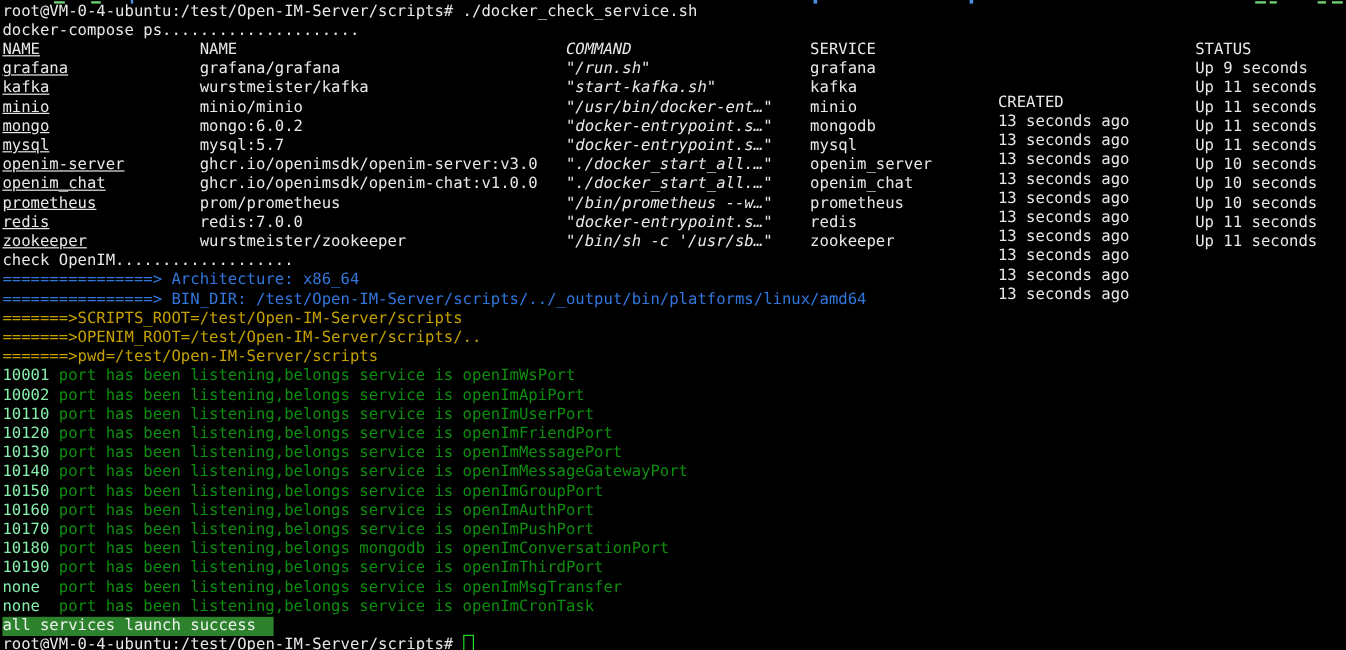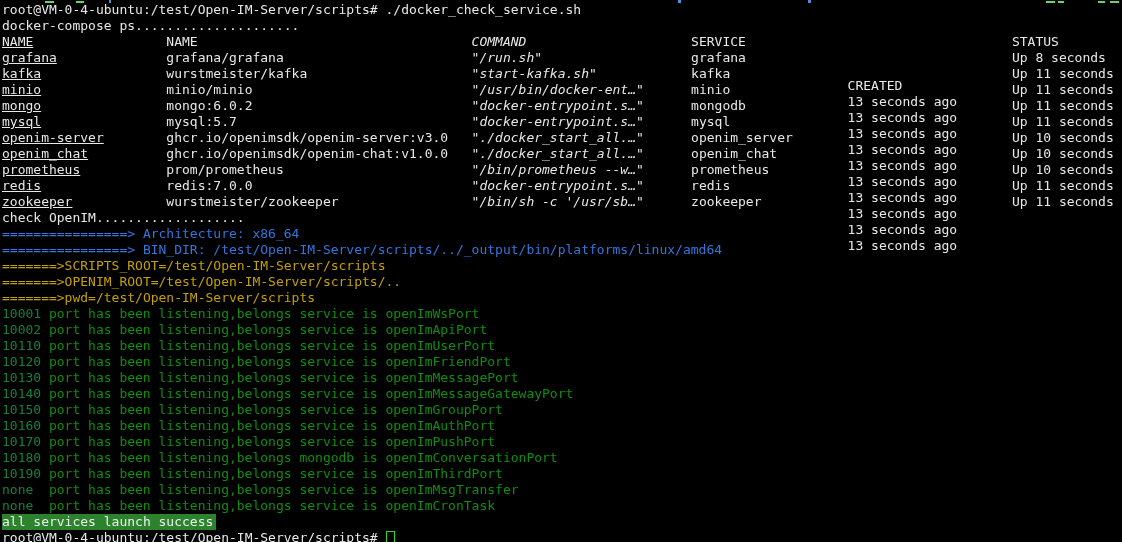--- a/index.html
+++ b/index.html
@@ -13,30 +13,30 @@
     line-height:16px;
     color:#e8e8e8;
     box-sizing:border-box;
     padding:2px 0 0 2px;
     cursor:text;
   }
   .line{height:16px;white-space:pre;}
   .blue{color:#3276dc;}
   .yellow{color:#c4a000;}
   .green{color:#0e8e0e;}
-  .white{color:#15803d;}
+  .white{color:#86efac;}
   .col{display:inline-block;white-space:pre;vertical-align:top;}
   .col-name{width:21ch;text-decoration:underline;}
   .col-image{width:39ch;}
   .col-command{width:26ch;font-style:italic;}
-  .col-service{width:20ch;margin-left:16px;}
+  .col-service{width:20ch;}
   .col-created{width:21ch;margin-top:44px;}
   .col-status{width:auto;}
   .port-num{display:inline-block;width:6ch;white-space:pre;}
-  .success{display:inline-block;height:16px;background:#2d832d;color:#eef3ee;padding-right:3px;}
+  .success{display:inline-block;height:16px;background:#2d832d;color:#eef3ee;padding-right:15px;}
   .cursor{
     display:inline-block;width:7px;height:12px;
     border:1px solid #22dd22;
     margin-left:8px;
     vertical-align:middle;
     position:relative;top:-1px;
   }
   .frag{position:absolute;top:0;height:3px;}
   .frag.g{background:#6fce6f;height:2px;top:1px;}
   .frag.b{background:#4a8fe0;}
@@ -58,21 +58,21 @@
     <span class="frag g" style="left:1110px;width:9px;"></span>
   </div>
 
   <div class="line"><span>root@VM-0-4-ubuntu:/test/Open-IM-Server/scripts#</span><span style="margin-left:1ch;">./docker_check_service.sh</span></div>
 
   <div class="line">docker-compose ps.....................</div>
 
   <div class="line"><span class="col col-name">NAME</span><span class="col col-image">NAME</span><span class="col col-command">COMMAND</span><span class="col col-service">SERVICE</span><span class="col col-created">CREATED</span><span class="col col-status">STATUS</span></div>
 
   <div id="rows">
-  <div class="line"><span class="col col-name">grafana</span><span class="col col-image">grafana/grafana</span><span class="col col-command">"/run.sh"</span><span class="col col-service">grafana</span><span class="col col-created">13 seconds ago</span><span class="col col-status">Up 8 seconds</span></div>
+  <div class="line"><span class="col col-name">grafana</span><span class="col col-image">grafana/grafana</span><span class="col col-command">"/run.sh"</span><span class="col col-service">grafana</span><span class="col col-created">13 seconds ago</span><span class="col col-status">Up 9 seconds</span></div>
 
   <div class="line"><span class="col col-name">kafka</span><span class="col col-image">wurstmeister/kafka</span><span class="col col-command">"start-kafka.sh"</span><span class="col col-service">kafka</span><span class="col col-created">13 seconds ago</span><span class="col col-status">Up 11 seconds</span></div>
 
   <div class="line"><span class="col col-name">minio</span><span class="col col-image">minio/minio</span><span class="col col-command">"/usr/bin/docker-ent…"</span><span class="col col-service">minio</span><span class="col col-created">13 seconds ago</span><span class="col col-status">Up 11 seconds</span></div>
 
   <div class="line"><span class="col col-name">mongo</span><span class="col col-image">mongo:6.0.2</span><span class="col col-command">"docker-entrypoint.s…"</span><span class="col col-service">mongodb</span><span class="col col-created">13 seconds ago</span><span class="col col-status">Up 11 seconds</span></div>
 
   <div class="line"><span class="col col-name">mysql</span><span class="col col-image">mysql:5.7</span><span class="col col-command">"docker-entrypoint.s…"</span><span class="col col-service">mysql</span><span class="col col-created">13 seconds ago</span><span class="col col-status">Up 11 seconds</span></div>
 
   <div class="line"><span class="col col-name">openim-server</span><span class="col col-image">ghcr.io/openimsdk/openim-server:v3.0</span><span class="col col-command">"./docker_start_all.…"</span><span class="col col-service">openim_server</span><span class="col col-created">13 seconds ago</span><span class="col col-status">Up 10 seconds</span></div>

